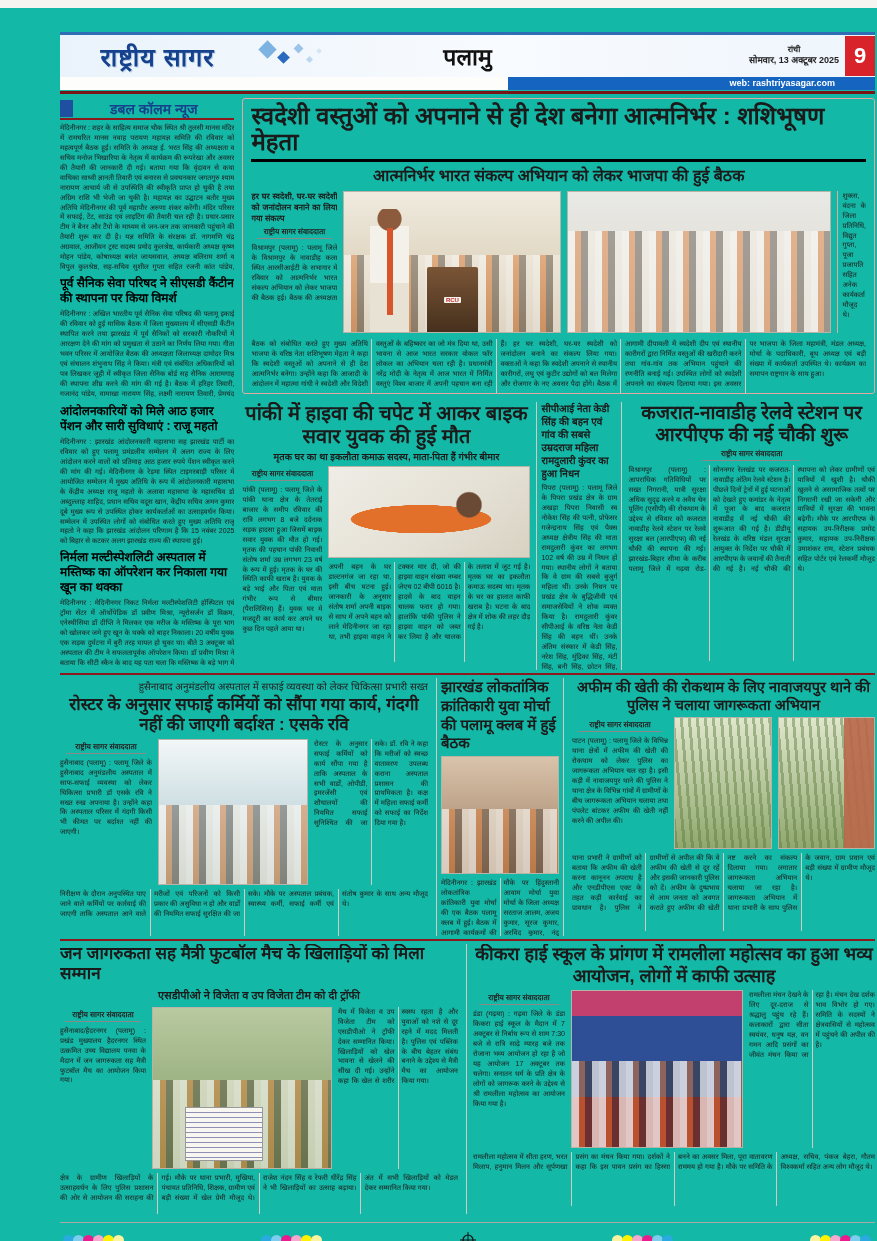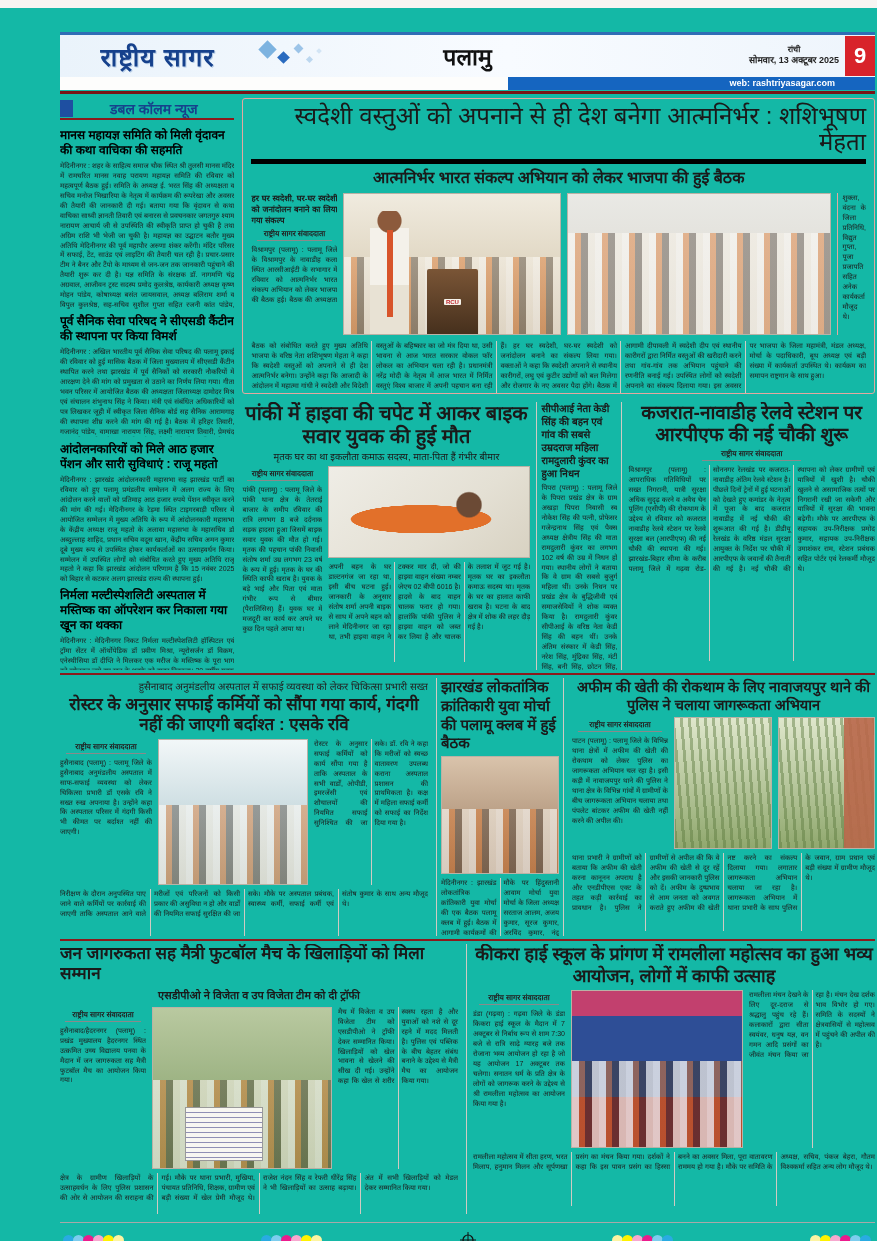--- a/index.html
+++ b/index.html
@@ -78,32 +78,32 @@
   .row1 { display:flex; gap:8px; margin-top:4px; height:572px; }
   .sidebar { width:178px; overflow:hidden; }
   .sb-header { display:flex; align-items:center; height:22px; border-bottom:2px solid #8c1a1c; margin-bottom:3px; }
   .sb-square { width:13px; height:17px; background:#1e4fa1; flex:none; }
   .sb-title { flex:1; text-align:center; font-size:14px; font-weight:bold; color:#16418c; }
   .sb-art { overflow:hidden; }
   .sb-headline { font-size:12px; font-weight:bold; line-height:1.25; margin:5px 0 3px; color:#000; }
 
   .right-area { flex:1; display:flex; flex-direction:column; }
   .lead-box { border:1px solid #e3a8a0; border-radius:3px; padding:4px 8px; height:296px; overflow:hidden; }
-  .lead-headline { font-size:24px; font-weight:normal; text-align:right; line-height:1.1; border-bottom:5px solid #000000; padding-bottom:3px; }
+  .lead-headline { font-size:24px; font-weight:bold; text-align:left; line-height:1.1; border-bottom:3px solid #000000; padding-bottom:3px; }
   .lead-subhead { font-size:16px; font-weight:600; text-align:center; padding:2px 0 3px; }
   .lead-row { display:flex; gap:6px; height:142px; margin-top:2px; }
   .lead-intro-col { width:86px; flex:none; overflow:hidden; }
   .lead-intro { font-size:8px; font-weight:bold; line-height:1.4; text-align:justify; }
   .lead-sliver { flex:1; border-left:1px solid #e3a8a0; padding-left:4px; overflow:hidden; }
   .lead-bottom { height:82px; margin-top:6px; }
 
   .mid-band { flex:1; display:flex; gap:6px; margin-top:8px; overflow:hidden; }
   .panki { width:288px; flex:none; overflow:hidden; }
   .panki-headline { font-size:20px; font-weight:bold; text-align:center; line-height:1.15; }
-  .panki-subhead { font-size:9.5px; font-weight:normal; text-align:center; padding:2px 0 3px; }
+  .panki-subhead { font-size:9.5px; font-weight:bold; text-align:center; padding:2px 0 3px; }
   .panki-row { display:flex; gap:6px; }
   .panki-left { width:80px; flex:none; overflow:hidden; }
   .panki-right { flex:1; }
   .cpi { width:86px; flex:none; border-left:1px solid #cfcac2; border-right:1px solid #cfcac2; padding:0 4px; overflow:hidden; }
   .cpi-headline { font-size:10px; font-weight:bold; line-height:1.3; margin-bottom:3px; }
   .kajrat { flex:1; overflow:hidden; }
   .kajrat-headline { font-size:19px; font-weight:bold; text-align:center; line-height:1.15; }
 
   .band2 { display:flex; gap:8px; height:258px; overflow:hidden; }
   .roster { width:368px; flex:none; overflow:hidden; }
@@ -167,21 +167,20 @@
   </header>
   <div class="rule-maroon"></div>
 
   <div class="row1">
     <aside class="sidebar">
       <div class="sb-header">
         <span class="sb-square"></span>
         <span class="sb-title">डबल कॉलम न्यूज</span>
       </div>
       <article class="sb-art">
-        <h3 class="sb-headline">मानस महायज्ञ समिति को मिली वृंदावन की कथा वाचिका की सहमति</h3>
         <p class="bodytxt" style="height:148px">मेदिनीनगर : शहर के साहित्य समाज चौक स्थित श्री तुलसी मानस मंदिर में रामचरित मानस नवाह परायण महायज्ञ समिति की रविवार को महत्वपूर्ण बैठक हुई। समिति के अध्यक्ष ई. भरत सिंह की अध्यक्षता व सचिव मनोज भिखारिया के नेतृत्व में कार्यक्रम की रूपरेखा और अवसर की तैयारी की जानकारी दी गई। बताया गया कि वृंदावन से कथा वाचिका साध्वी ज्ञानती तिवारी एवं बनारस से प्रवचनकार जगतगुरु श्याम नारायण आचार्य जी से उपस्थिति की स्वीकृति प्राप्त हो चुकी है तथा अग्रिम राशि भी भेजी जा चुकी है। महायज्ञ का उद्घाटन बतौर मुख्य अतिथि मेदिनीनगर की पूर्व महापौर अरुणा शंकर करेंगी। मंदिर परिसर में सफाई, टेंट, साउंड एवं लाइटिंग की तैयारी चल रही है। प्रचार-प्रसार टीम ने बैनर और टैंपो के माध्यम से जन-जन तक जानकारी पहुंचाने की तैयारी शुरू कर दी है। यज्ञ समिति के संरक्षक डॉ. नागमणि चंद्र अग्रवाल, आजीवन ट्रस्ट सदस्य प्रमोद कुलश्रेष्ठ, कार्यकारी अध्यक्ष कृष्ण मोहन पांडेय, कोषाध्यक्ष बसंत जायसवाल, अध्यक्ष बलिराम शर्मा व विपुल कुलश्रेष्ठ, सह-सचिव सुशील गुप्ता सहित रजनी कांत पांडेय, राकेश कुमार सिंह (मनत सिंह), बमबम सजय, रविकांत पांडेय आदि विशेष रूप से बैठक में उपस्थित हुए। इस बार पाठ के यजमान पवन कुमार नेमत होंगे। अनिल गुप्ता, धीरेंद्र प्रसाद, प्रेम कुमार मिश्रा, ओमप्रकाश दूबे, जमुना प्रसाद गुप्ता, अनूप अग्रवाल, विवेक अग्रवाल, ओम बाबू, प्रमोद भिखारिया, प्रिय रंजन पाठक और कुजारी श्री अजनी पाठक सहित बड़ी संख्या में राम भक्त उपस्थित रहे।</p>
       </article>
       <article class="sb-art">
         <h3 class="sb-headline">पूर्व सैनिक सेवा परिषद ने सीएसडी कैंटीन की स्थापना पर किया विमर्श</h3>
         <p class="bodytxt" style="height:90px">मेदिनीनगर : अखिल भारतीय पूर्व सैनिक सेवा परिषद की पलामू इकाई की रविवार को हुई मासिक बैठक में जिला मुख्यालय में सीएसडी कैंटीन स्थापित करने तथा झारखंड में पूर्व सैनिकों को सरकारी नौकरियों में आरक्षण देने की मांग को प्रमुखता से उठाने का निर्णय लिया गया। गीता भवन परिसर में आयोजित बैठक की अध्यक्षता जिलाध्यक्ष दामोदर मिश्र एवं संचालन शंभुनाथ सिंह ने किया। मंत्री एवं संबंधित अधिकारियों को पत्र लिखकर जूही में स्वीकृत जिला सैनिक बोर्ड सह सैनिक आरामगाह की स्थापना शीघ्र करने की मांग की गई है। बैठक में हरिहर तिवारी, गजानंद पांडेय, वामाखा नारायण सिंह, लक्ष्मी नारायण तिवारी, प्रेमचंद शुक्ल, विक्रम तिवारी, अनन्त तिवारी, सुधीर बोस आदि उपस्थित थे।</p>
       </article>
       <article class="sb-art">
         <h3 class="sb-headline">आंदोलनकारियों को मिले आठ हजार पेंशन और सारी सुविधाएं : राजू महतो</h3>
         <p class="bodytxt" style="height:108px">मेदिनीनगर : झारखंड आंदोलनकारी महासभा सह झारखंड पार्टी का रविवार को हुए पलामू प्रमंडलीय सम्मेलन में अलग राज्य के लिए आंदोलन करने वालों को प्रतिमाह आठ हजार रुपये पेंशन स्वीकृत करने की मांग की गई। मेदिनीनगर के रेड़मा स्थित टाइगरबाड़ी परिसर में आयोजित सम्मेलन में मुख्य अतिथि के रूप में आंदोलनकारी महासभा के केंद्रीय अध्यक्ष राजू महतो के अलावा महासभा के महासचिव डॉ अब्दुल्लाह शाहिद, प्रधान सचिव वदूस खान, केंद्रीय सचिव अमन कुमार दूबे मुख्य रूप से उपस्थित होकर कार्यकर्ताओं का उत्साहवर्धन किया। सम्मेलन में उपस्थित लोगों को संबोधित करते हुए मुख्य अतिथि राजू महतो ने कहा कि झारखंड आंदोलन परिणाम है कि 15 नवंबर 2025 को बिहार से कटकर अलग झारखंड राज्य की स्थापना हुई।</p>
       </article>

